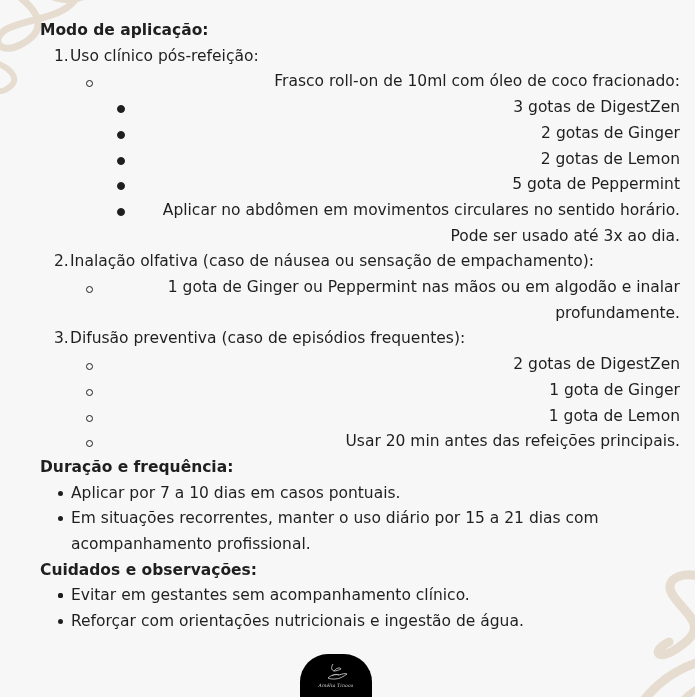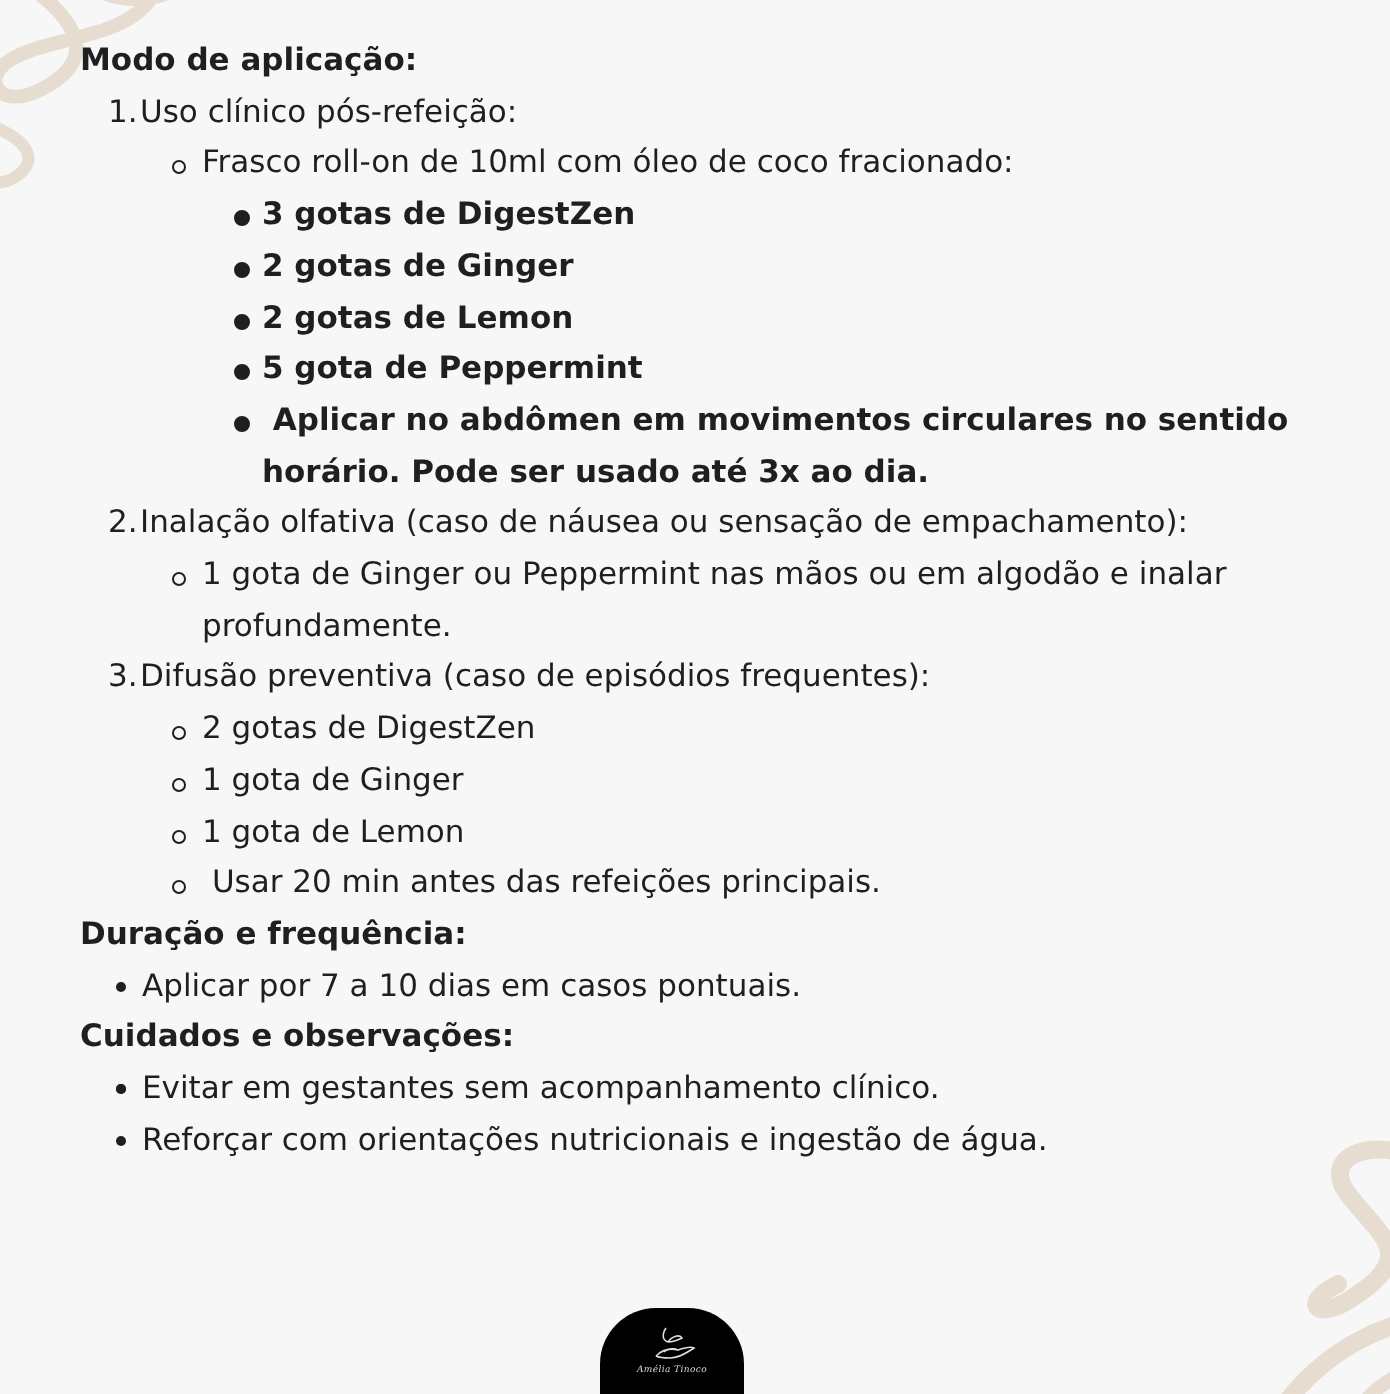--- a/index.html
+++ b/index.html
@@ -27,31 +27,31 @@
     .content p { margin: 0; }
     .heading { font-weight: bold; font-size: 15.5px; }
     ol, ul { margin: 0; padding: 0; list-style: none; }
     .ol-item { position: relative; padding-left: 30px; }
     .ol-num { position: absolute; left: 14px; }
     .ul-circle > li { position: relative; padding-left: 61px; }
     .ul-circle > li .bullet {
       position: absolute; left: 46px; top: 11px;
       width: 5px; height: 5px; border: 1.2px solid #1f1f1f; border-radius: 50%;
     }
-    .ul-square > li { position: relative; padding-left: 91px; font-weight: bold; }
+    .ul-square > li { position: relative; padding-left: 91px; }
     .ul-square > li .bullet {
       position: absolute; left: 77px; top: 10px;
       width: 6px; height: 6px; background: #1f1f1f;
     }
     .ul-disc > li { position: relative; padding-left: 31px; }
     .ul-disc > li .bullet {
       position: absolute; left: 18px; top: 10px;
       width: 5px; height: 5px; background: #1f1f1f; border-radius: 50%;
     }
-    .nested-circle { margin-left: -30px; }
+    .nested-circle { margin-left: -30px; text-align: right; }
     .nested-square { margin-left: -61px; }
     .logo {
       position: absolute; left: 300px; top: 654px; width: 72px; height: 60px;
       background: #000; border-radius: 28px 28px 0 0;
       display: flex; flex-direction: column; align-items: center;
     }
     .logo-icon { margin-top: 8px; }
     .logo-text { color: #ddd; font-size: 4.5px; font-family: "DejaVu Serif", serif; font-style: italic; margin-top: 1px; letter-spacing: 0.2px; }
   </style>
 </head>
@@ -107,20 +107,21 @@
           <li><span class="bullet"></span><span>1 gota de Ginger</span></li>
           <li><span class="bullet"></span><span>1 gota de Lemon</span></li>
           <li><span class="bullet"></span><span style="white-space:pre-wrap"> Usar 20 min antes das refeições principais.</span></li>
         </ul>
       </li>
     </ol>
 
     <p class="heading">Duração e frequência:</p>
     <ul class="ul-disc">
       <li><span class="bullet"></span><span>Aplicar por 7 a 10 dias em casos pontuais.</span></li>
+      <li><span class="bullet"></span><span>Em situações recorrentes, manter o uso diário por 15 a 21 dias com acompanhamento profissional.</span></li>
     </ul>
 
     <p class="heading">Cuidados e observações:</p>
     <ul class="ul-disc">
       <li><span class="bullet"></span></li>
       <li><span class="bullet"></span><span>Evitar em gestantes sem acompanhamento clínico.</span></li>
       <li><span class="bullet"></span><span>Reforçar com orientações nutricionais e ingestão de água.</span></li>
     </ul>
   </div>
 

